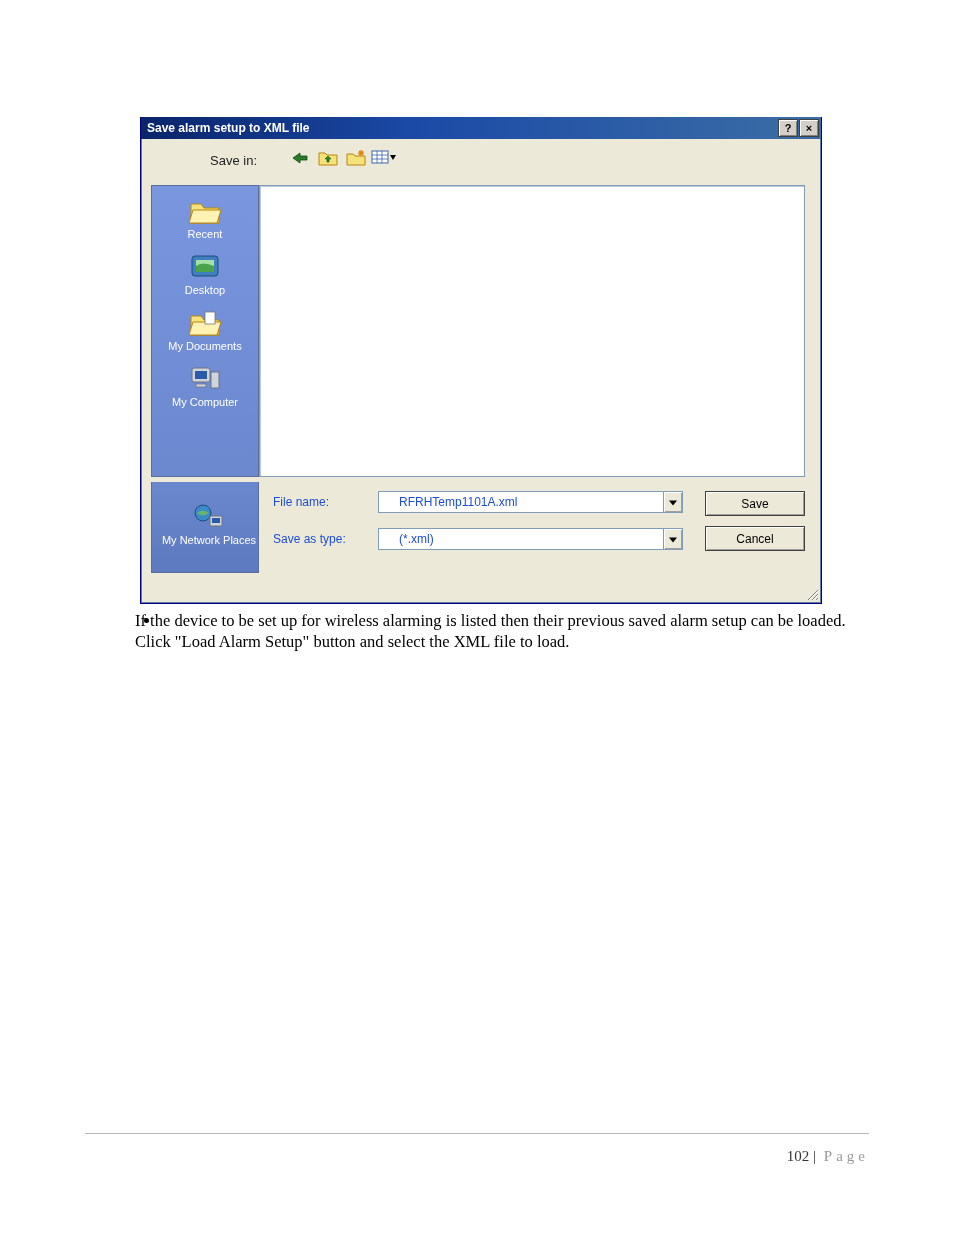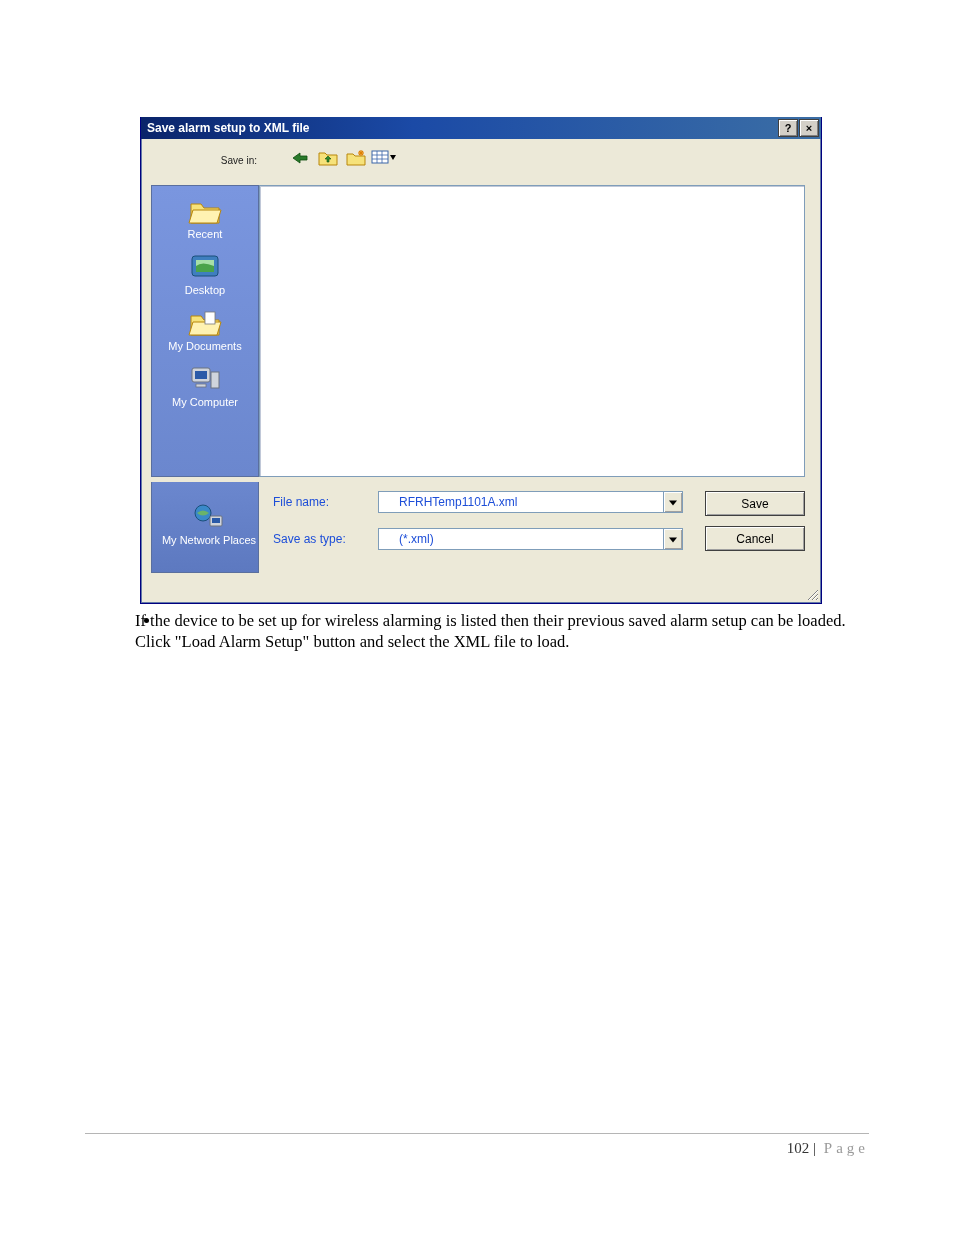--- a/index.html
+++ b/index.html
@@ -66,21 +66,21 @@
   }
   .toprow {
     display: flex;
     align-items: center;
     padding: 10px 16px 6px 16px;
     gap: 6px;
   }
   .toprow .label {
     width: 100px;
     text-align: right;
-    font-size: 10px;
+    font-size: 13px;
     color: #222;
     padding-right: 6px;
   }
   .savein-combo {
     flex: 0 0 300px;
     height: 22px;
     border: 1px solid #7f9db9;
     background: #fff;
     display: flex;
     align-items: center;
@@ -248,21 +248,21 @@
     display: block;
     margin-left: -26px;
   }
 
   .page-footer {
     position: absolute;
     left: 85px;
     right: 85px;
     top: 1133px;
     border-top: 1px solid #b5b5b5;
-    padding-top: 6px;
+    padding-top: 14px;
     text-align: right;
     font-family: "Times New Roman", Times, serif;
     font-size: 15px;
   }
   .page-footer .pn {
     color: #333;
   }
   .page-footer .pl {
     color: #9a9a9a;
     letter-spacing: 4px;

